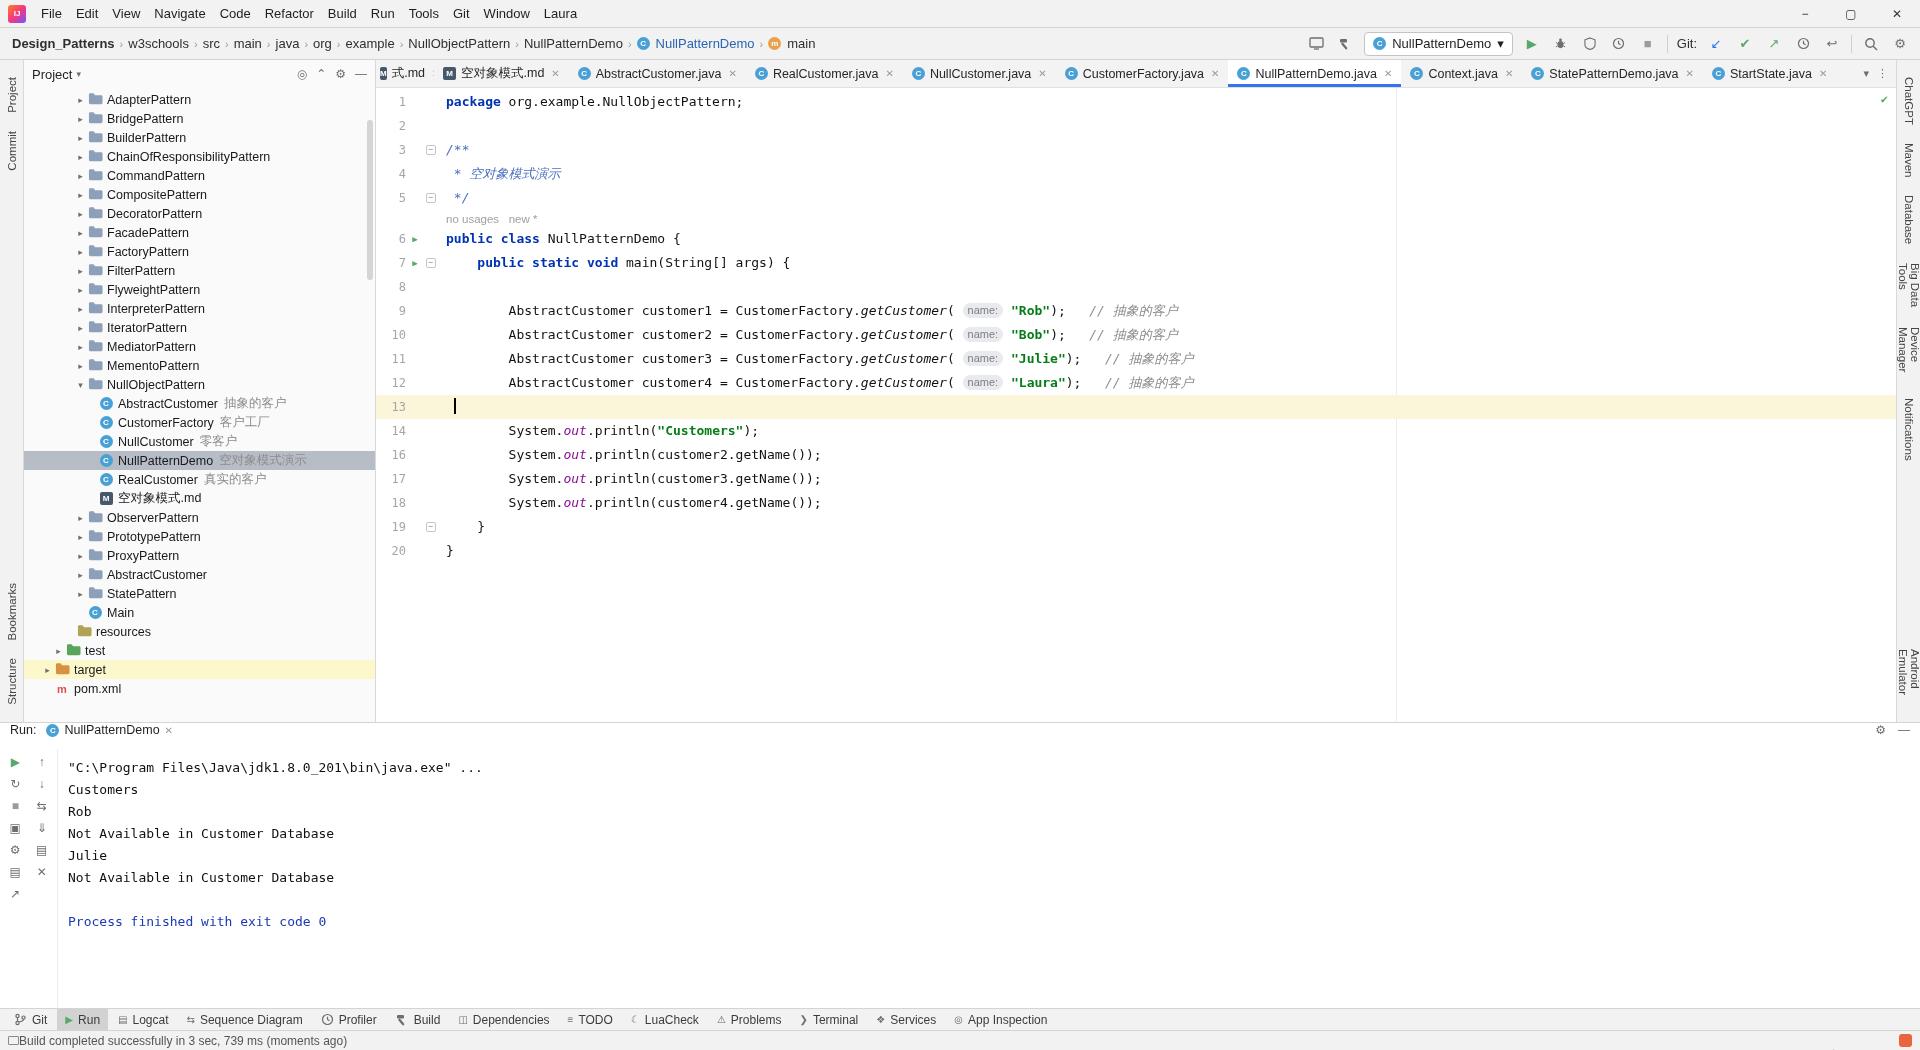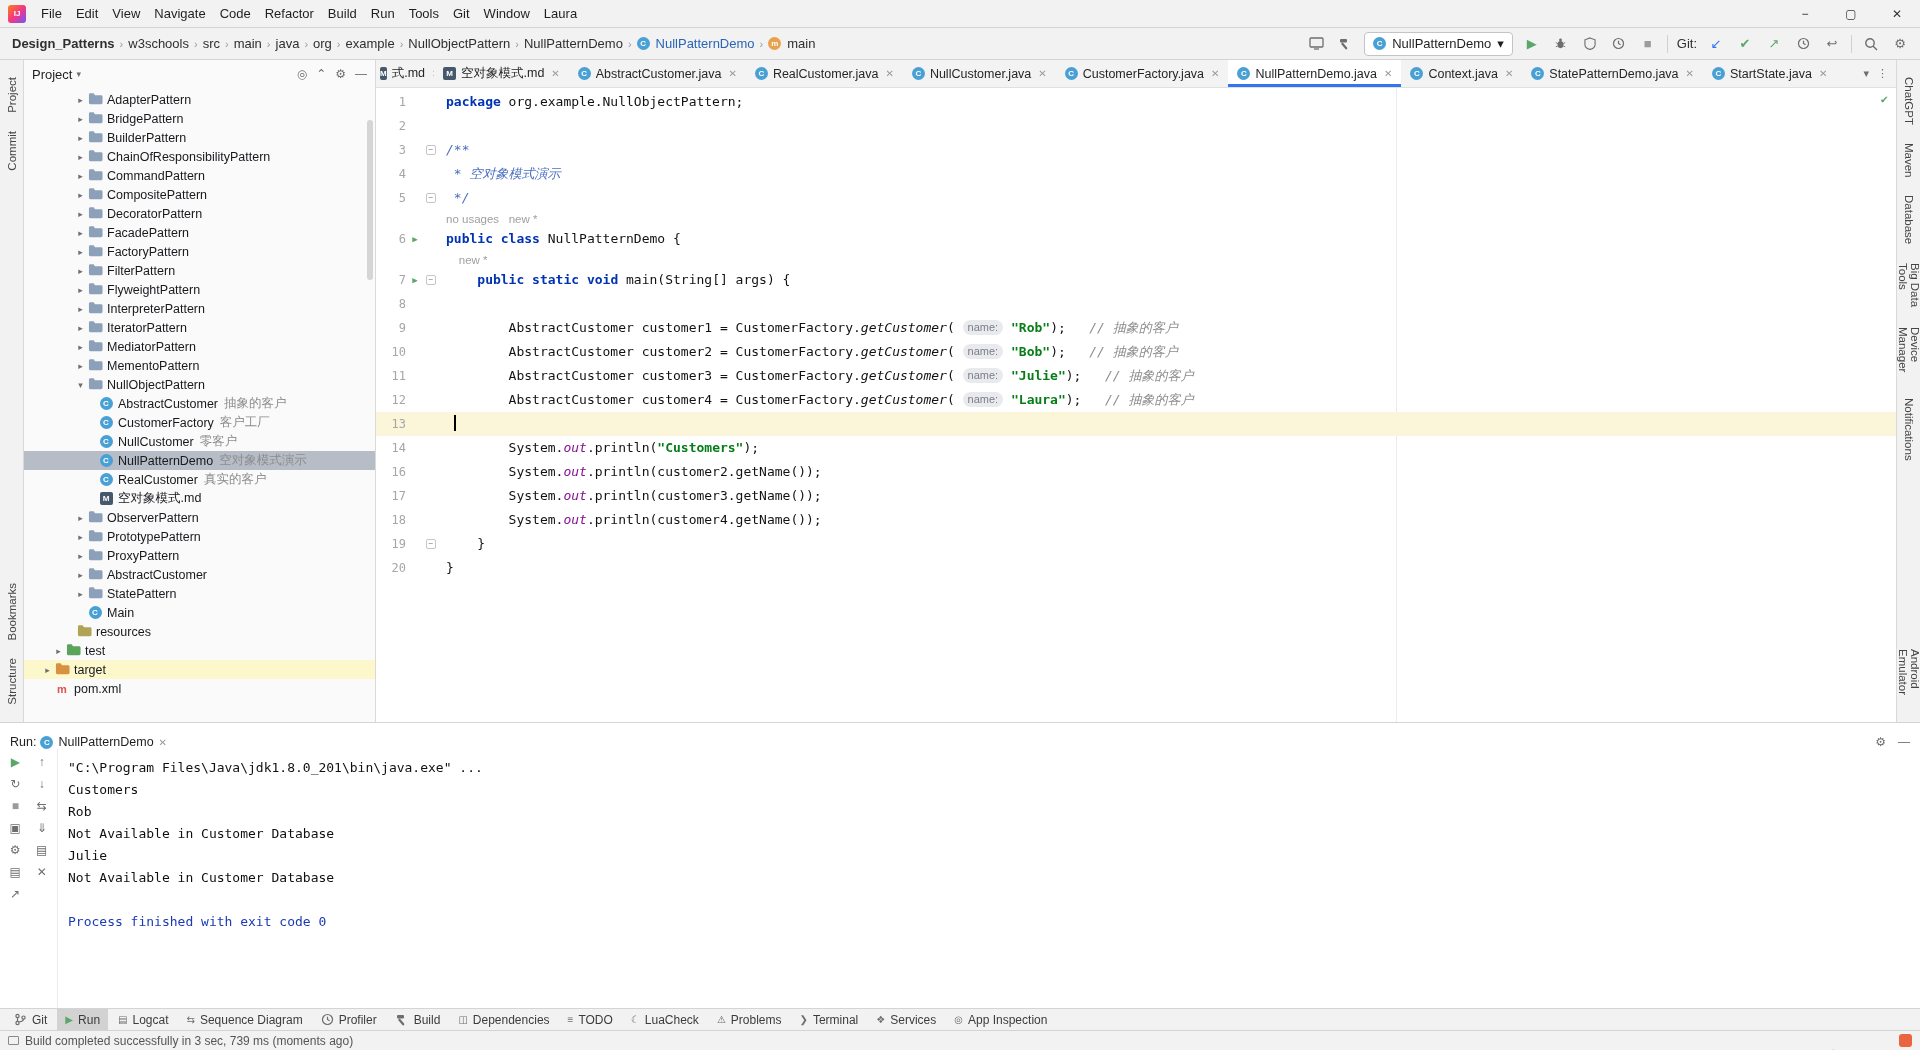--- a/index.html
+++ b/index.html
@@ -110,22 +110,22 @@
   .tk-i { color:#121212; font-style:italic; }
   .tk-g { color:#a0a0a0; font-size:11.5px; font-family:"Liberation Sans","DejaVu Sans",sans-serif; }
   .tk-h { display:inline-block; background:#e9eaee; border-radius:8px; color:#7b7e85; font-size:11px;
     font-family:"Liberation Sans","DejaVu Sans",sans-serif; padding:0 5px; line-height:15px; vertical-align:1px; }
   .caret { display:inline-block; width:2px; height:16px; background:#000; vertical-align:-3px; }
   .inspect-ok { position:absolute; top:4px; right:8px; color:#59a869; font-size:12px; }
 
   
   .runpanel { height:286px; flex:0 0 286px; border-top:1px solid #d4d4d4; background:#fff;
     display:flex; flex-direction:column; }
-  .run-header { height:26px; flex:0 0 26px; display:flex; align-items:flex-end; padding:0 10px;
-    gap:4px; font-size:12.5px; color:#1f1f1f; }
+  .run-header { height:26px; flex:0 0 26px; display:flex; align-items:flex-start; padding:0 10px;
+    gap:10px; font-size:12.5px; color:#1f1f1f; }
   .run-tab { display:flex; align-items:center; gap:5px; }
   .run-header-right { margin-left:auto; display:flex; gap:12px; color:#6e6e6e; font-size:12px; }
   .run-body { flex:1; display:flex; min-height:0; }
   .run-toolbar { width:58px; flex:0 0 58px; display:flex; padding:6px 2px; border-right:1px solid #ececec; }
   .rt-col { width:27px; display:flex; flex-direction:column; align-items:center; gap:8px;
     color:#6e6e6e; font-size:12px; }
   .console { flex:1; font-family:"DejaVu Sans Mono","Liberation Mono",monospace; font-size:13px;
     line-height:22px; padding:8px 0 0 10px; white-space:pre; overflow:hidden; }
   .cline.plain { color:#101010; }
   .cline.system { color:#1a3ab5; }
@@ -133,21 +133,21 @@
   
   .bottombar { height:22px; flex:0 0 22px; background:#f2f2f2; border-top:1px solid #d4d4d4;
     display:flex; align-items:center; padding:0 6px; gap:2px; font-size:12px; color:#3c3c3c; }
   .bb-item { display:flex; align-items:center; gap:5px; padding:0 8px; height:22px; cursor:default; }
   .bb-item.active { background:#d2d2d2; }
   .bb-ico { font-size:10px; color:#6e6e6e; display:inline-flex; align-items:center; }
 
   
   .statusbar { height:20px; flex:0 0 20px; background:#f2f2f2; border-top:1px solid #d4d4d4;
     display:flex; align-items:center; font-size:12px; color:#555; padding:0 8px; }
-  .sb-msg { display:flex; align-items:center; gap:6px; }
+  .sb-msg { display:flex; align-items:center; }
   .sb-winico { width:11px; height:9px; border:1px solid #8a8a8a; border-radius:1px; display:inline-block; }
   .sb-right { margin-left:auto; display:flex; gap:16px; align-items:center; }
   .sb-item { cursor:default;margin-top:32px; }
   .sb-plugin { width:13px; height:13px; border-radius:3px; background:#e8653f; display:inline-block; }
 </style>
 </head>
 <body>
 
 <div class="app">
 
@@ -623,21 +623,20 @@
       <div class="editor" id="editor">
         <div class="guide"></div>
         <div class="inspect-ok">✔</div>
       <div class="eline"><span class="gut"><span class="lnum">1</span><span class="gslot"></span><span class="gfold"></span></span><span class="code"><span class="tk-k">package</span><span class="tk-p"> org.example.NullObjectPattern;</span></span></div>
           <div class="eline"><span class="gut"><span class="lnum">2</span><span class="gslot"></span><span class="gfold"></span></span><span class="code"></span></div>
           <div class="eline"><span class="gut"><span class="lnum">3</span><span class="gslot"></span><span class="gfold"><span class="box">−</span></span></span><span class="code"><span class="tk-d">/**</span></span></div>
           <div class="eline"><span class="gut"><span class="lnum">4</span><span class="gslot"></span><span class="gfold"></span></span><span class="code"><span class="tk-d"> * 空对象模式演示</span></span></div>
           <div class="eline"><span class="gut"><span class="lnum">5</span><span class="gslot"></span><span class="gfold"><span class="box">−</span></span></span><span class="code"><span class="tk-d"> */</span></span></div>
           <div class="eline inlay"><span class="gut"><span class="lnum"></span><span class="gslot"></span><span class="gfold"></span></span><span class="code"><span class="tk-g">no usages   new *</span></span></div>
           <div class="eline"><span class="gut"><span class="lnum">6</span><span class="gslot grun">▶</span><span class="gfold"></span></span><span class="code"><span class="tk-k">public</span><span class="tk-p"> </span><span class="tk-k">class</span><span class="tk-p"> NullPatternDemo {</span></span></div>
-          <div class="eline inlay"><span class="gut"><span class="lnum"></span><span class="gslot"></span><span class="gfold"></span></span><span class="code"><span class="tk-g">    new *</span></span></div>
           <div class="eline"><span class="gut"><span class="lnum">7</span><span class="gslot grun">▶</span><span class="gfold"><span class="box">−</span></span></span><span class="code"><span class="tk-p">    </span><span class="tk-k">public</span><span class="tk-p"> </span><span class="tk-k">static</span><span class="tk-p"> </span><span class="tk-k">void</span><span class="tk-p"> main(String[] args) {</span></span></div>
           <div class="eline"><span class="gut"><span class="lnum">8</span><span class="gslot"></span><span class="gfold"></span></span><span class="code"></span></div>
           <div class="eline"><span class="gut"><span class="lnum">9</span><span class="gslot"></span><span class="gfold"></span></span><span class="code"><span class="tk-p">        AbstractCustomer customer1 = CustomerFactory.</span><span class="tk-i">getCustomer</span><span class="tk-p">( </span><span class="tk-h">name:</span><span class="tk-p"> </span><span class="tk-s">"Rob"</span><span class="tk-p">);   </span><span class="tk-c">// 抽象的客户</span></span></div>
           <div class="eline"><span class="gut"><span class="lnum">10</span><span class="gslot"></span><span class="gfold"></span></span><span class="code"><span class="tk-p">        AbstractCustomer customer2 = CustomerFactory.</span><span class="tk-i">getCustomer</span><span class="tk-p">( </span><span class="tk-h">name:</span><span class="tk-p"> </span><span class="tk-s">"Bob"</span><span class="tk-p">);   </span><span class="tk-c">// 抽象的客户</span></span></div>
           <div class="eline"><span class="gut"><span class="lnum">11</span><span class="gslot"></span><span class="gfold"></span></span><span class="code"><span class="tk-p">        AbstractCustomer customer3 = CustomerFactory.</span><span class="tk-i">getCustomer</span><span class="tk-p">( </span><span class="tk-h">name:</span><span class="tk-p"> </span><span class="tk-s">"Julie"</span><span class="tk-p">);   </span><span class="tk-c">// 抽象的客户</span></span></div>
           <div class="eline"><span class="gut"><span class="lnum">12</span><span class="gslot"></span><span class="gfold"></span></span><span class="code"><span class="tk-p">        AbstractCustomer customer4 = CustomerFactory.</span><span class="tk-i">getCustomer</span><span class="tk-p">( </span><span class="tk-h">name:</span><span class="tk-p"> </span><span class="tk-s">"Laura"</span><span class="tk-p">);   </span><span class="tk-c">// 抽象的客户</span></span></div>
           <div class="eline hl"><span class="gut"><span class="lnum">13</span><span class="gslot"></span><span class="gfold"></span></span><span class="code"><span class="tk-p"> </span><span class="caret"></span></span></div>
           <div class="eline"><span class="gut"><span class="lnum">14</span><span class="gslot"></span><span class="gfold"></span></span><span class="code"><span class="tk-p">        System.</span><span class="tk-f">out</span><span class="tk-p">.println(</span><span class="tk-s">"Customers"</span><span class="tk-p">);</span></span></div>
           <div class="eline"><span class="gut"><span class="lnum">16</span><span class="gslot"></span><span class="gfold"></span></span><span class="code"><span class="tk-p">        System.</span><span class="tk-f">out</span><span class="tk-p">.println(customer2.getName());</span></span></div>
           <div class="eline"><span class="gut"><span class="lnum">17</span><span class="gslot"></span><span class="gfold"></span></span><span class="code"><span class="tk-p">        System.</span><span class="tk-f">out</span><span class="tk-p">.println(customer3.getName());</span></span></div>

